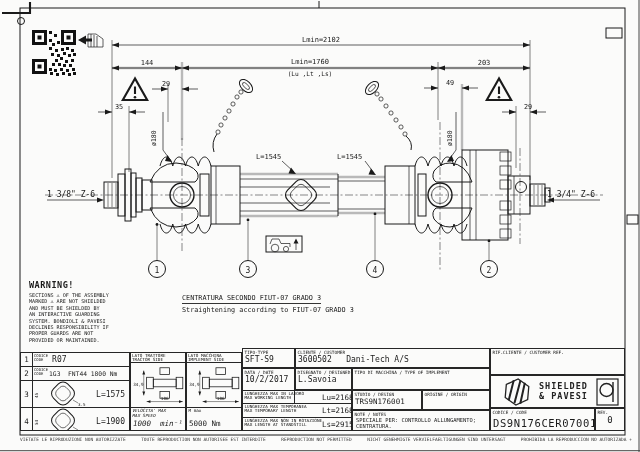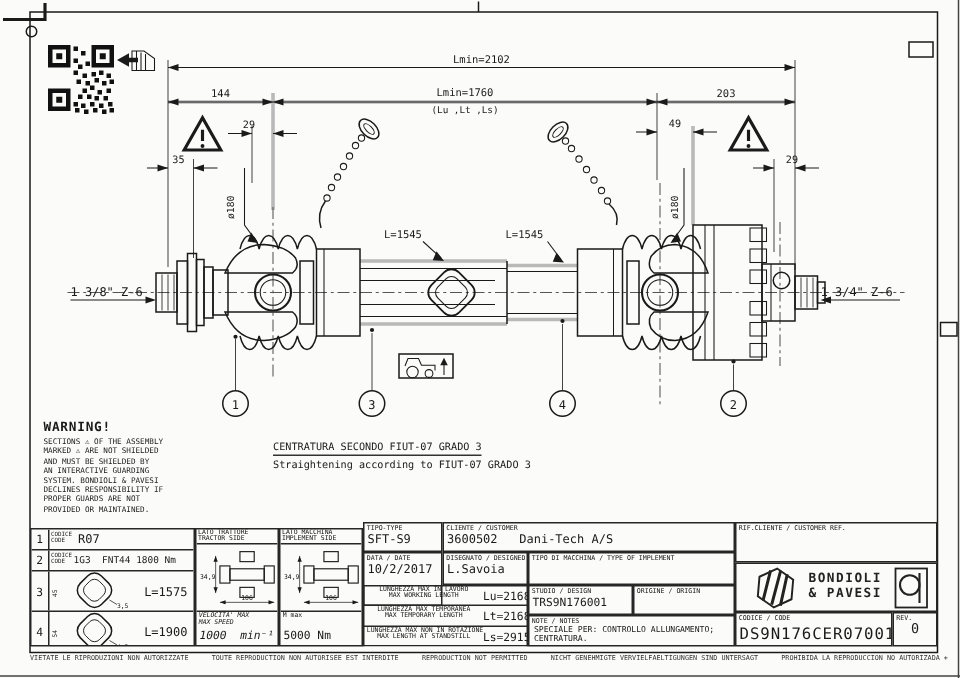--- a/index.html
+++ b/index.html
@@ -33,21 +33,21 @@
   .val7{font-size:7.5px;white-space:pre;padding:0 2px;}
   .prow{display:flex;border-bottom:.8px solid #262626;align-items:stretch;}
   .pnum{width:11px;border-right:.8px solid #262626;font-size:7.5px;display:flex;align-items:center;justify-content:center;flex:none;}
   .pcode{padding:1px 1px 0 1px;}
   .pcode div{font-size:3.9px;line-height:4.2px;}
   .pvA{font-size:8px;display:flex;align-items:center;padding-left:3px;}
   .pvB{font-size:6.3px;display:flex;align-items:center;white-space:pre;}
   .pvL{font-size:8px;display:flex;align-items:center;margin-left:auto;padding-right:4px;}
   .jhead{border-bottom:.8px solid #262626;}
   .jfoot{border-top:.8px solid #262626;}
-  .lrow{display:flex;box-sizing:border-box;border-bottom:.8px solid #262626;text-align:center;}
+  .lrow{display:flex;box-sizing:border-box;border-bottom:.8px solid #262626;}
   .lrow .lbl2{width:76px;flex:none;}
   .lval{font-size:7.5px;display:flex;align-items:center;margin-left:auto;padding-right:2px;white-space:pre;}
   .brand{font-size:8.5px;font-weight:bold;letter-spacing:1px;line-height:9.5px;color:#222;}
   .codeval{font-size:10.5px;letter-spacing:.6px;padding:2px 2px;}
   .revval{font-size:9px;text-align:center;}
   .foot{left:20px;top:437px;width:612px;display:flex;justify-content:space-between;}
   .foot span{font-size:4.5px;color:#333;white-space:pre;}
 </style>
 </head>
 <body>
@@ -435,21 +435,21 @@
     <div class="lbl">RIF.CLIENTE / CUSTOMER REF.</div>
   </div>
   <div class="cell" style="left:470px;top:27px;width:135px;height:33px;display:flex;align-items:center;">
     <svg width="32" height="32" viewBox="0 0 32 32" style="margin-left:10px;flex:none;">
       <g transform="translate(16,16) rotate(-25)">
         <polygon points="13,0 6.5,11.3 -6.5,11.3 -13,0 -6.5,-11.3 6.5,-11.3" fill="none" stroke="#222" stroke-width="1.3"></polygon>
         <path d="M-11,4 L2,-12 M-7,9 L8,-9 M-2,12 L11,-5" stroke="#222" stroke-width="2" fill="none"></path>
       </g>
     </svg>
     <div class="brand" style="margin-left:6px;">
-      <div>BONDIOLI</div>
+      <div>SHIELDED</div>
       <div>&amp; PAVESI</div>
     </div>
     <svg width="23" height="28" viewBox="0 0 23 28" style="margin-left:8px;flex:none;">
       <rect x="1" y="1" width="21" height="26" fill="none" stroke="#222" stroke-width="1.2"></rect>
       <circle cx="10.5" cy="12" r="6.5" fill="none" stroke="#222" stroke-width="1.4"></circle>
       <path d="M17,4 V24" stroke="#222" stroke-width="1.4"></path>
     </svg>
   </div>
   <div class="cell" style="left:470px;top:60px;width:105px;height:23px;">
     <div class="lbl">CODICE / CODE</div>

